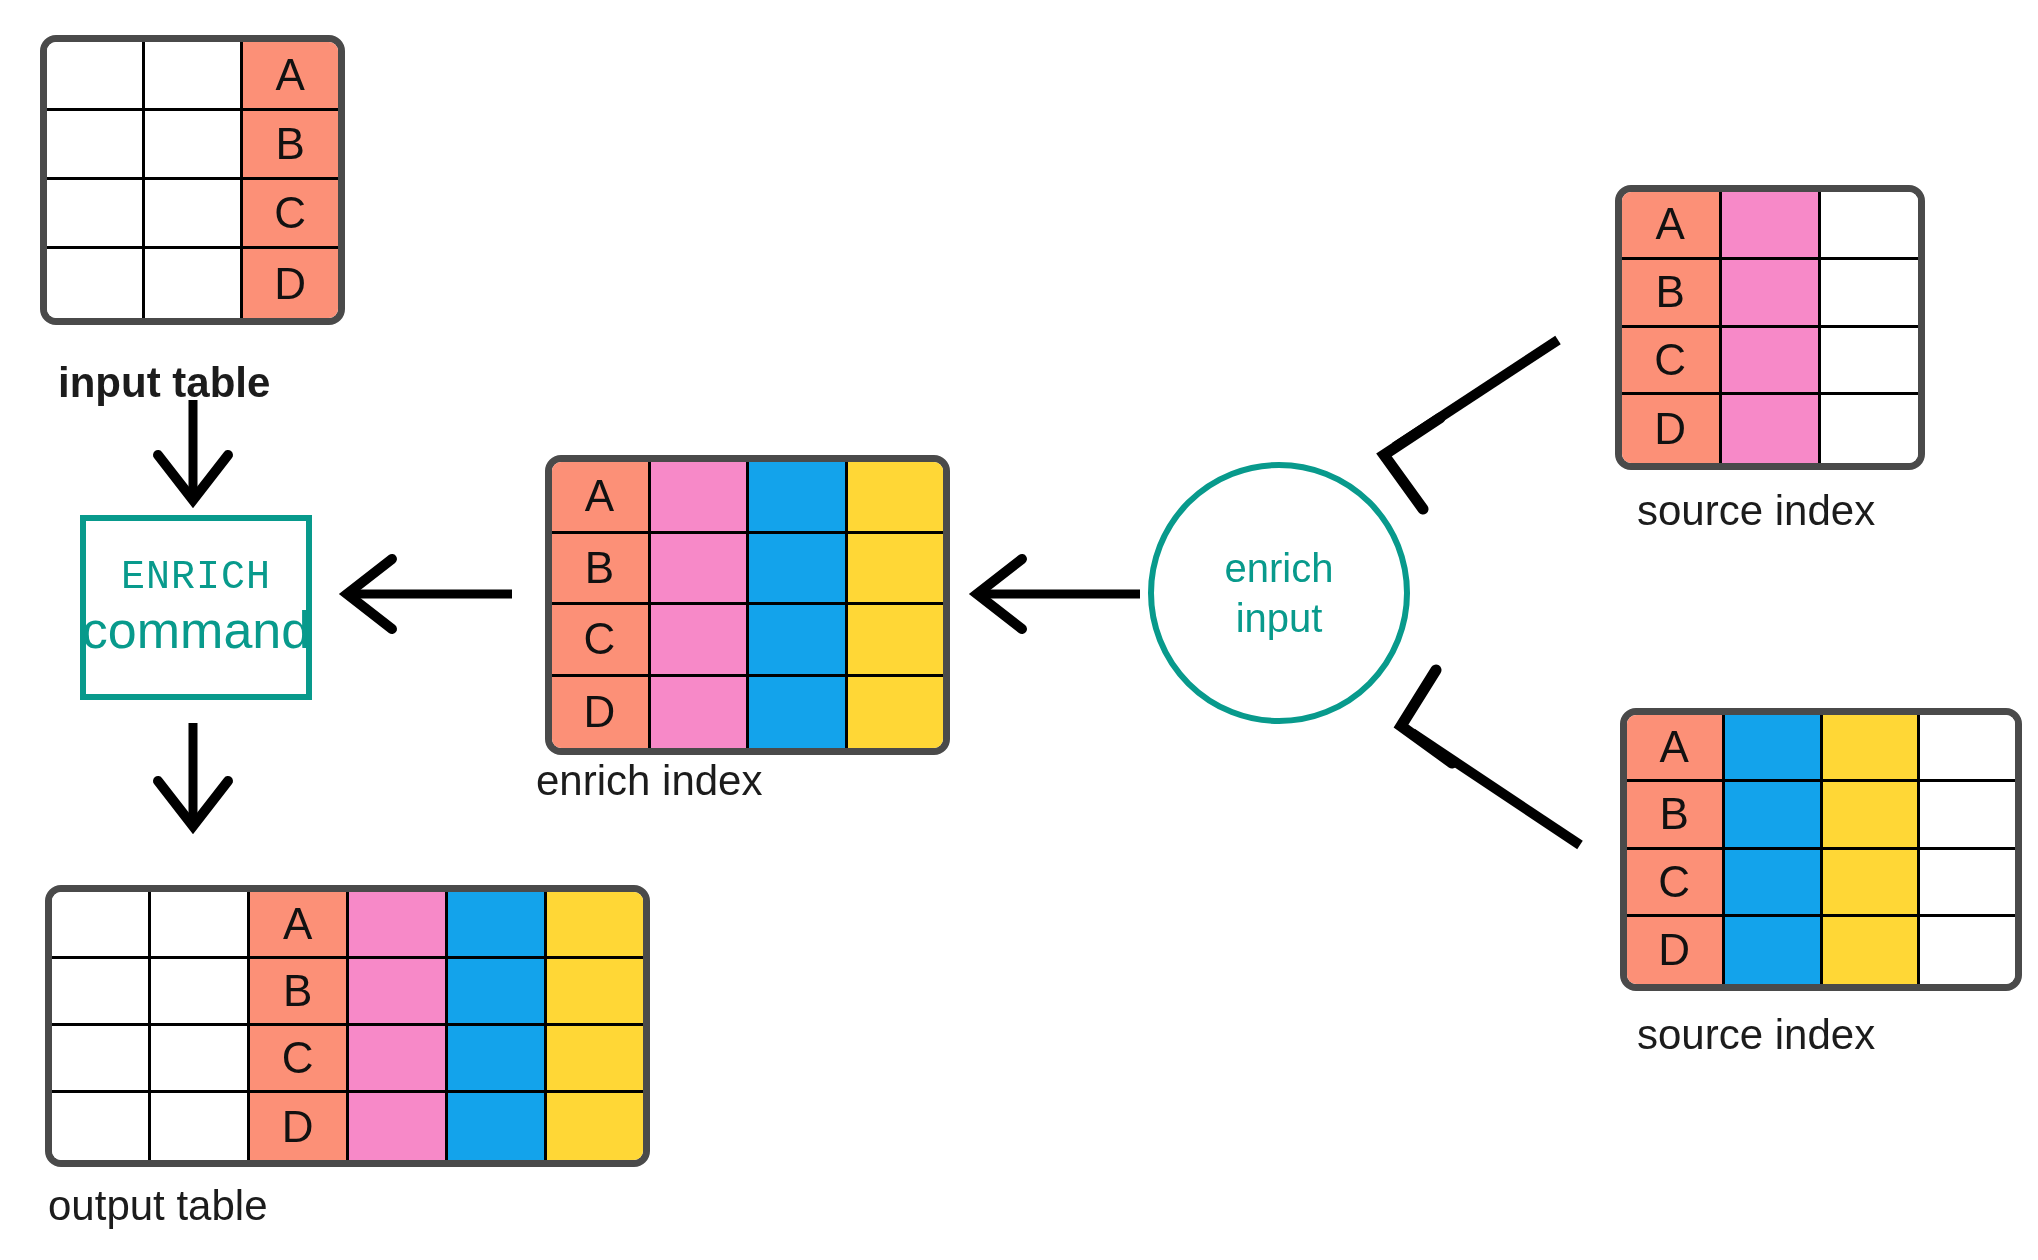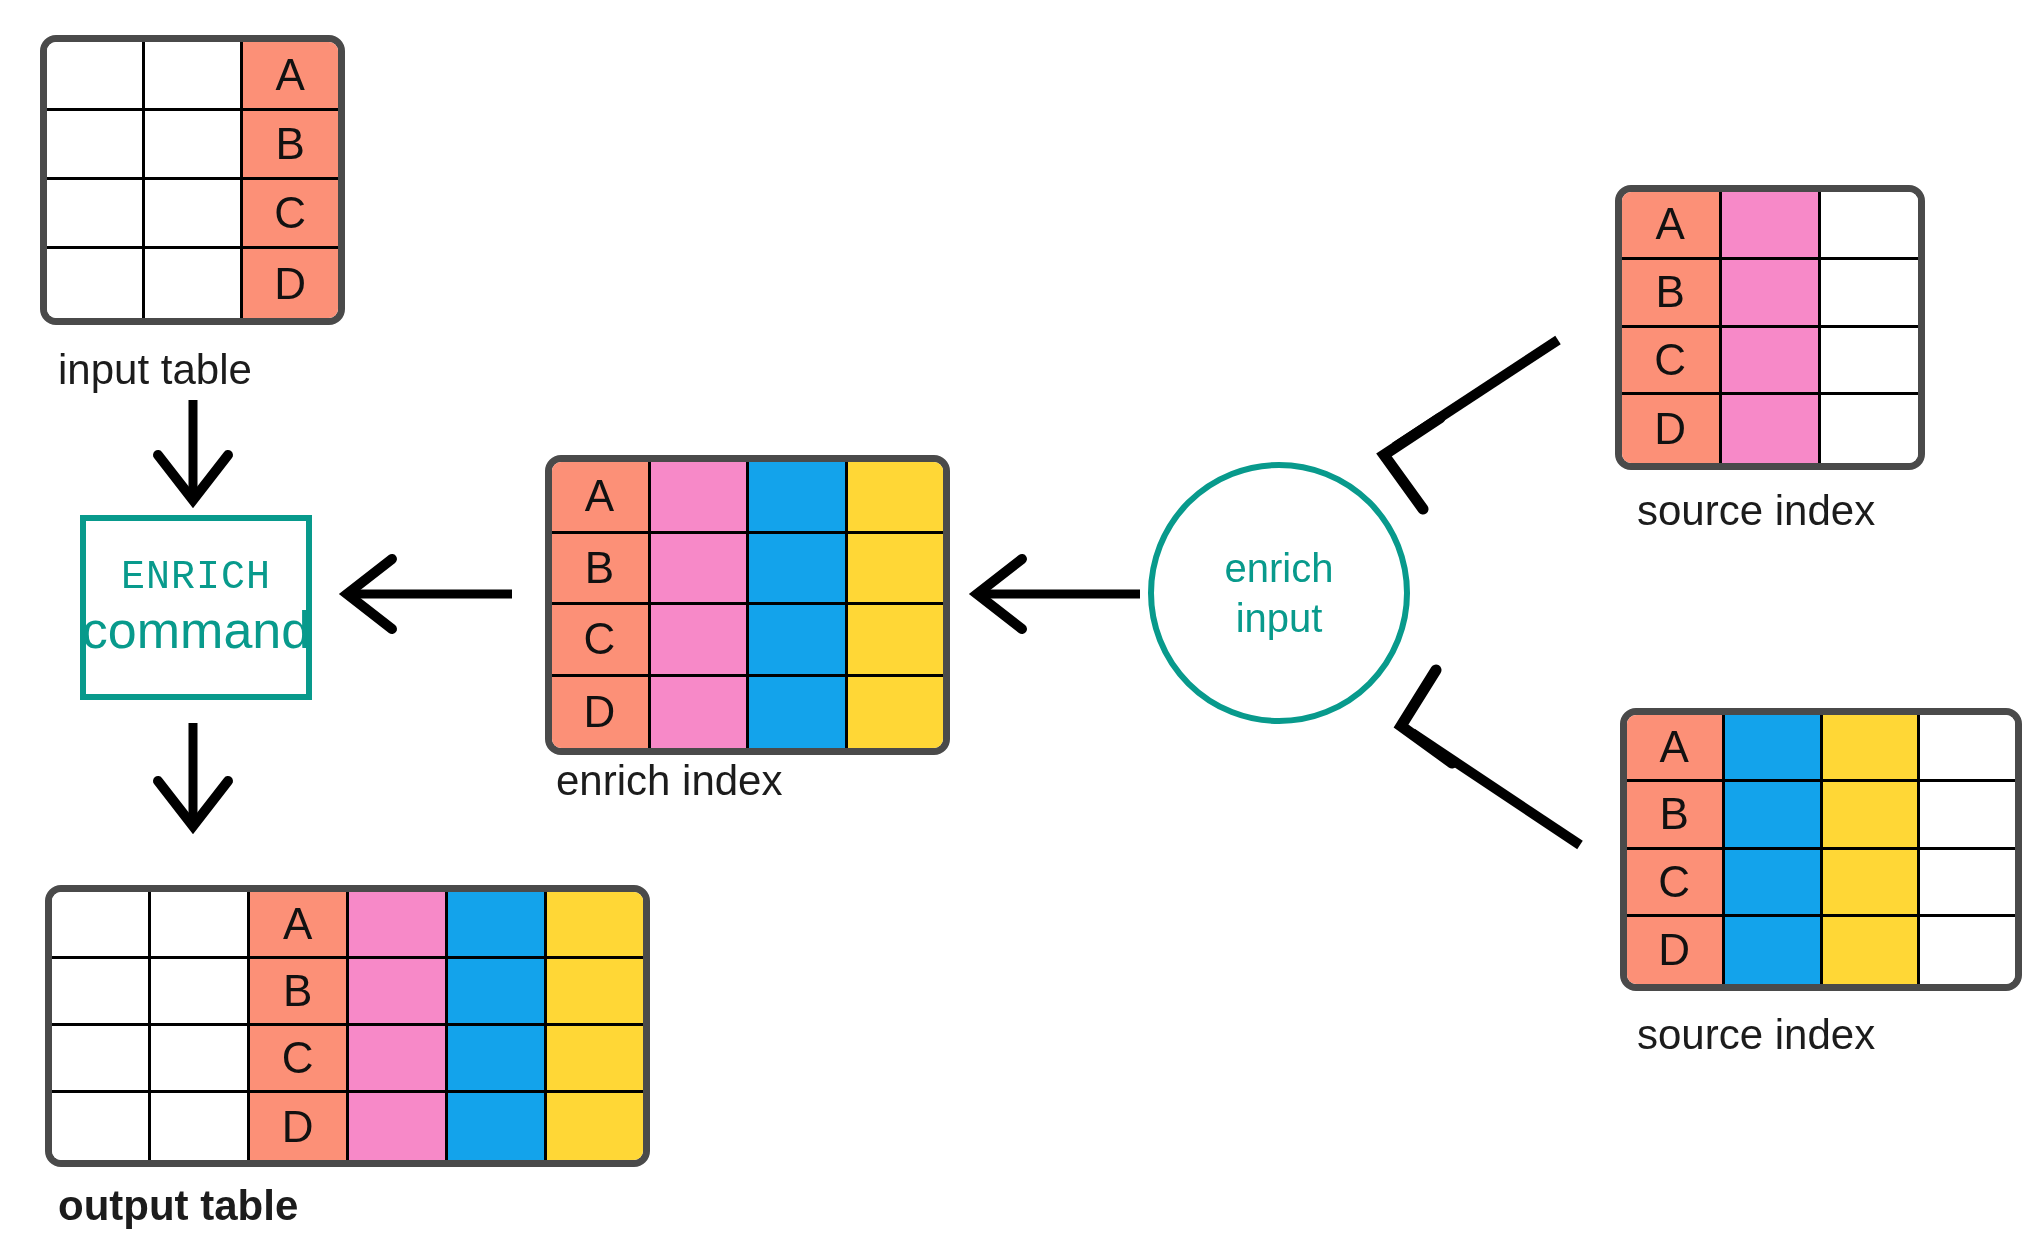--- a/index.html
+++ b/index.html
@@ -168,21 +168,21 @@
       <div class="tcell c-white"></div>
       <div class="tcell c-white"></div>
       <div class="tcell c-salmon">C</div>
     </div>
     <div class="trow">
       <div class="tcell c-white"></div>
       <div class="tcell c-white"></div>
       <div class="tcell c-salmon">D</div>
     </div>
   </div>
-  <div class="caption" style="left:58px; top:349px;">input table</div>
+  <div class="caption" style="left:58px; top:362px;font-weight:bold;">input table</div>
 
   <div class="cmd-box" style="left:80px; top:515px; width:232px; height:185px;">
     <div class="cmd-mono">ENRICH</div>
     <div class="cmd-sans">command</div>
   </div>
 
   <div class="tbl" style="left:45px; top:885px; width:605px; height:282px;">
     <div class="trow">
       <div class="tcell c-white"></div>
       <div class="tcell c-white"></div>
@@ -209,21 +209,21 @@
     </div>
     <div class="trow">
       <div class="tcell c-white"></div>
       <div class="tcell c-white"></div>
       <div class="tcell c-salmon">D</div>
       <div class="tcell c-pink"></div>
       <div class="tcell c-blue"></div>
       <div class="tcell c-yellow"></div>
     </div>
   </div>
-  <div class="caption" style="left:58px; top:1185px;font-weight:bold;">output table</div>
+  <div class="caption" style="left:48px; top:1185px;">output table</div>
 
   <div class="tbl" style="left:545px; top:455px; width:405px; height:300px;">
     <div class="trow">
       <div class="tcell c-salmon">A</div>
       <div class="tcell c-pink"></div>
       <div class="tcell c-blue"></div>
       <div class="tcell c-yellow"></div>
     </div>
     <div class="trow">
       <div class="tcell c-salmon">B</div>
@@ -237,21 +237,21 @@
       <div class="tcell c-blue"></div>
       <div class="tcell c-yellow"></div>
     </div>
     <div class="trow">
       <div class="tcell c-salmon">D</div>
       <div class="tcell c-pink"></div>
       <div class="tcell c-blue"></div>
       <div class="tcell c-yellow"></div>
     </div>
   </div>
-  <div class="caption" style="left:556px; top:760px;">enrich index</div>
+  <div class="caption" style="left:536px; top:760px;">enrich index</div>
 
   <div class="policy-circle" style="left:1148px; top:462px; width:262px; height:262px;">
     <div>enrich</div>
     <div>input</div>
   </div>
 
   <div class="tbl" style="left:1615px; top:185px; width:310px; height:285px;">
     <div class="trow">
       <div class="tcell c-salmon">A</div>
       <div class="tcell c-pink"></div>

